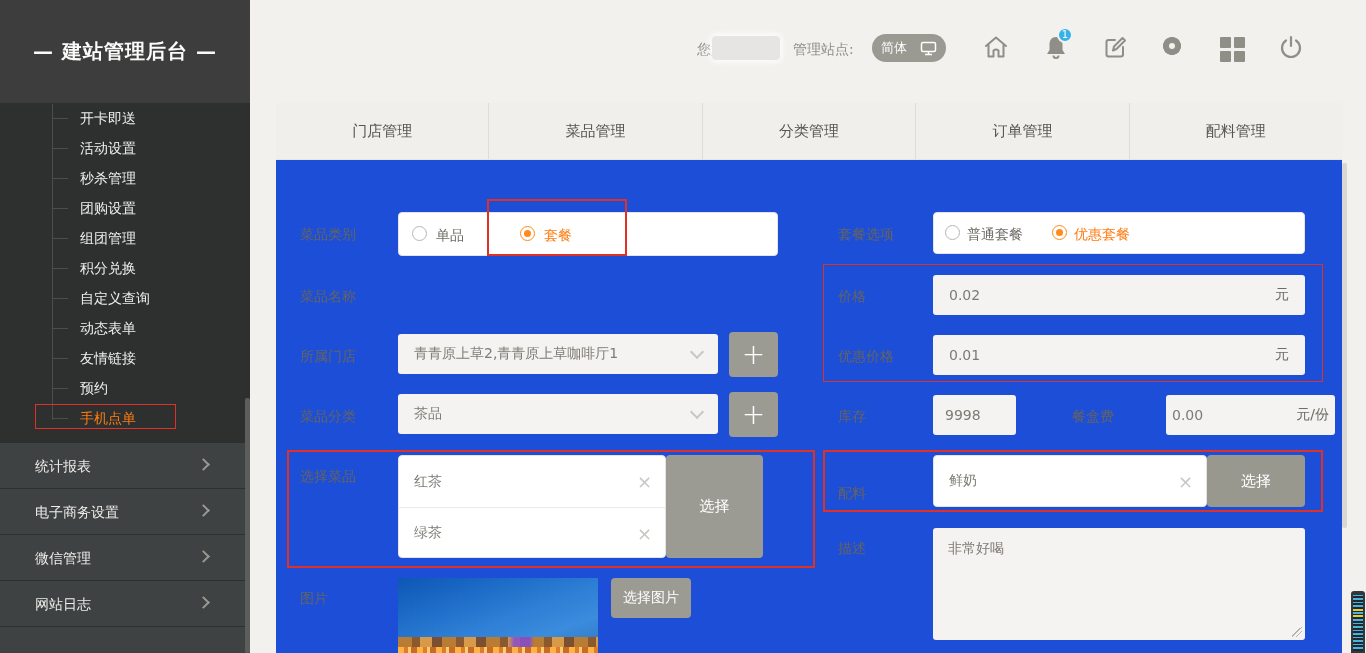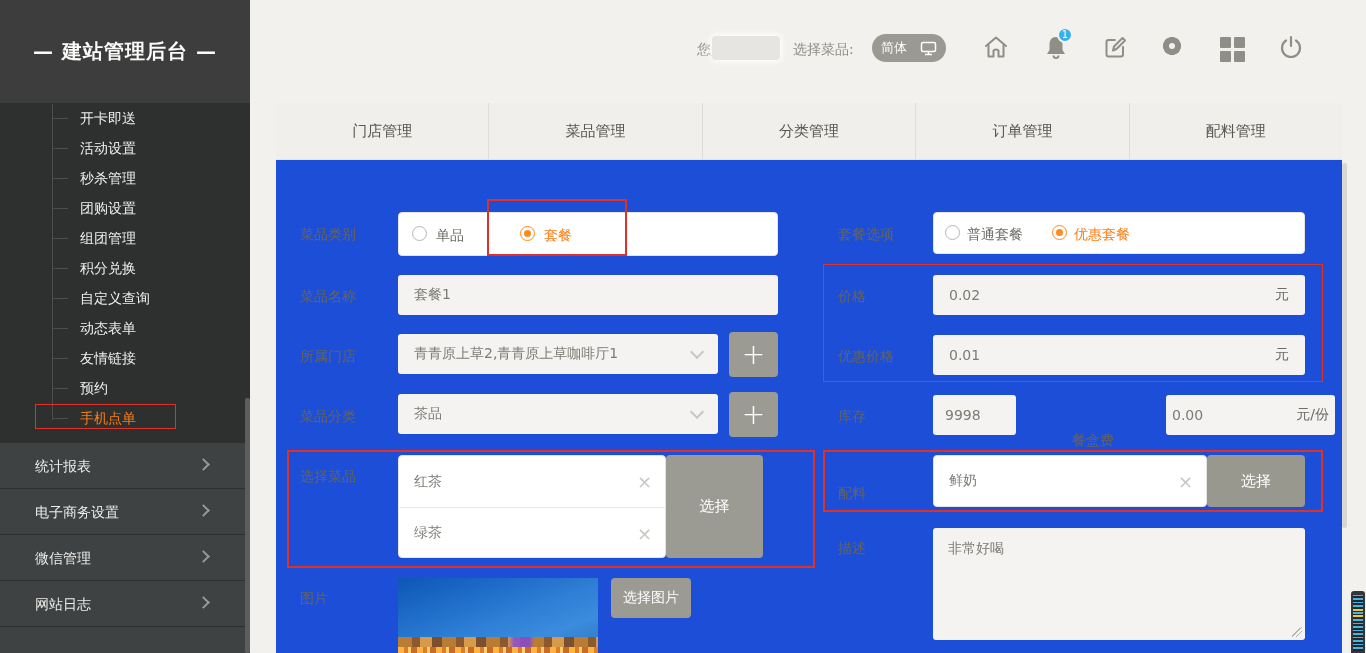--- a/index.html
+++ b/index.html
@@ -116,21 +116,21 @@
       <div class="section"><span>微信管理</span><span class="chev-right"></span></div>
       <div class="section"><span>网站日志</span><span class="chev-right"></span></div>
       <div class="section" style="height:27px;"></div>
     </div>
     <div id="sidebar-scrollbar"></div>
   </div>
 
   <div id="header">
     <span class="hdr-text" style="left:447px; top:38px;">您好</span>
     <span style="position:absolute; left:462px; top:36px; width:68px; height:24px; background:#e7e5e1; border-radius:4px; box-shadow:0 0 6px 2px rgba(255,255,255,.9);"></span>
-    <span class="hdr-text" style="left:543px; top:38px;">选择菜品:</span>
+    <span class="hdr-text" style="left:543px; top:38px;">管理站点:</span>
 
     <div id="lang-pill">
       <span>简体</span>
       <svg width="17" height="15" viewBox="0 0 17 15">
         <rect x="1.5" y="1.5" width="14" height="9" rx="1.5" fill="none" stroke="#ffffff" stroke-width="1.5"></rect>
         <line x1="8.5" y1="11" x2="8.5" y2="13" stroke="#ffffff" stroke-width="1.5"></line>
         <line x1="5" y1="13.5" x2="12" y2="13.5" stroke="#ffffff" stroke-width="1.5"></line>
       </svg>
     </div>
 
@@ -197,23 +197,20 @@
   <span class="flabel" style="left:300px; top:226px;">菜品类别</span>
   <div class="wbox" style="left:398px; top:212px; width:380px; height:44px;">
     <span class="radio" style="left:13px; top:13px;"></span>
     <span class="rlabel" style="left:37px; top:14px;">单品</span>
     <span class="radio sel" style="left:121px; top:13px;"></span>
     <span class="rlabel sel" style="left:145px; top:14px;">套餐</span>
   </div>
   <div class="redbox" style="left:487px; top:199px; width:140px; height:57px;"></div>
 
   <span class="flabel" style="left:300px; top:288px;">菜品名称</span>
-  <div class="ginput" style="left:398px; top:275px; width:380px; height:40px;">
-    <span>套餐1</span>
-  </div>
 
   <span class="flabel" style="left:300px; top:348px;">所属门店</span>
   <div class="ginput" style="left:398px; top:334px; width:320px; height:40px;">
     <span>青青原上草2,青青原上草咖啡厅1</span>
     <span class="chev-down" style="right:16px; top:13px;"></span>
   </div>
   <div class="gbtn" style="left:729px; top:332px; width:49px; height:45px;">
       <span class="plus">+</span>
     </div>
 
@@ -269,21 +266,21 @@
   <div class="ginput" style="left:933px; top:335px; width:372px; height:40px;">
     <span>0.01</span>
     <span class="unit">元</span>
   </div>
   <div class="redbox thin" style="left:823px; top:264px; width:500px; height:118px;"></div>
 
   <span class="flabel" style="left:838px; top:408px;">库存</span>
   <div class="ginput" style="left:933px; top:395px; width:83px; height:40px; padding:0 12px;">
     <span>9998</span>
   </div>
-  <span class="flabel" style="left:1072px; top:408px;margin-top:24px;">餐盒费</span>
+  <span class="flabel" style="left:1072px; top:408px;">餐盒费</span>
   <div class="ginput" style="left:1166px; top:395px; width:169px; height:40px; padding:0 6px;">
     <span>0.00</span>
     <span class="unit">元/份</span>
   </div>
 
   <span class="flabel" style="left:838px; top:485px;">配料</span>
   <div class="wbox" style="left:933px; top:455px; width:274px; height:52px; display:flex; align-items:center; padding:0 13px 0 15px; font-size:14px; color:#7d7b74;">
     <span>鲜奶</span>
     <span class="xicon" style="margin-left:auto;">×</span>
   </div>

